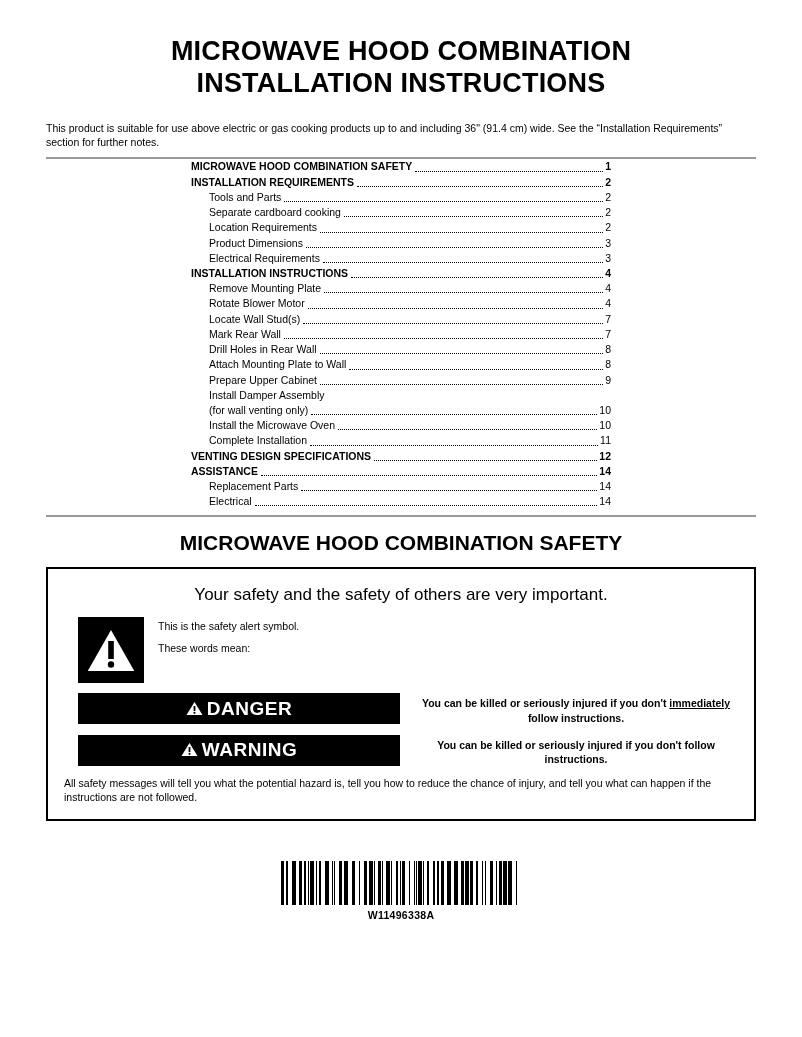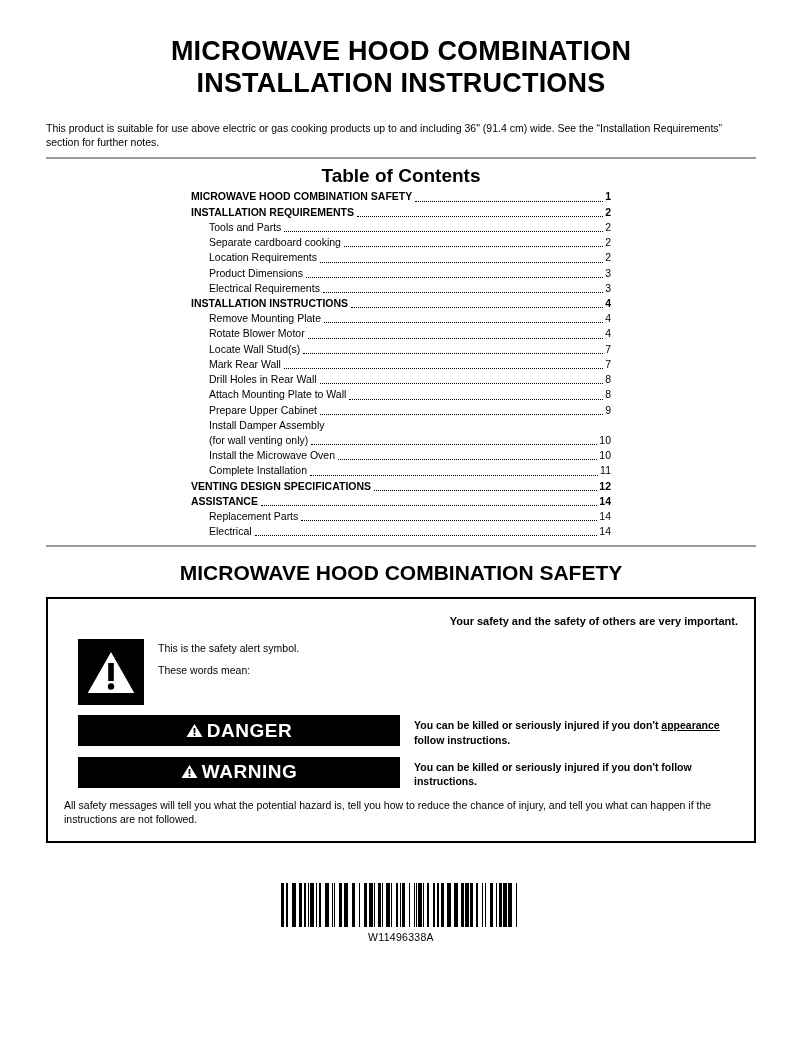--- a/index.html
+++ b/index.html
@@ -100,23 +100,23 @@
     font-size: 21px;
     font-weight: bold;
     margin: 14px 0 12px 0;
   }
   .safety-box {
     border: 2px solid #000;
     padding: 14px 16px 14px 16px;
     margin: 0 0 0 0;
   }
   .safety-box h2 {
-    text-align: right;
-    font-size: 11px;
-    font-weight: bold;
+    text-align: center;
+    font-size: 17px;
+    font-weight: normal;
     margin: 2px 0 12px 0;
   }
   .safety-intro {
     font-size: 10.5px;
     line-height: 1.35;
     margin: 0 0 10px 0;
   }
   .alert-block {
     display: flex;
     align-items: flex-start;
@@ -139,20 +139,21 @@
     line-height: 1.5;
     padding-top: 2px;
   }
   .alert-text p { margin: 0 0 6px 0; }
 
   .signal-row {
     display: flex;
     align-items: flex-start;
     margin-bottom: 10px;
     padding-left: 14px;
+    text-align: center;
   }
   .signal-banner {
     background: #000;
     color: #fff;
     width: 322px;
     height: 31px;
     display: flex;
     align-items: center;
     justify-content: center;
     flex: 0 0 auto;
@@ -192,42 +193,41 @@
     white-space: nowrap;
   }
   .barcode i {
     display: inline-block;
     height: 44px;
     background: #000;
     vertical-align: top;
   }
   .barcode-label {
     font-size: 10.5px;
-    font-weight: normal;
+    font-weight: bold;
     letter-spacing: 0.3px;
     margin-top: 4px;
   }
 </style>
 </head>
 <body>
 
 <div class="page">
 
   <div class="doc-title">
     <span>MICROWAVE HOOD COMBINATION</span>
     <span class="line2">INSTALLATION INSTRUCTIONS</span>
   </div>
 
   <div class="intro">
     <p>This product is suitable for use above electric or gas cooking products up to and including 36" (91.4 cm) wide. See the “Installation Requirements” section for further notes.</p>
   </div>
 
   <hr class="rule">
 
-  <div class="toc-title">Table of Contents</div>
   <div class="toc" id="toc-list">
       <div class="toc-row level-1">
         <span class="toc-label">MICROWAVE HOOD COMBINATION SAFETY</span>
         <span class="toc-dots"></span>
         <span class="toc-page">1</span>
       </div>
       <div class="toc-row level-1">
         <span class="toc-label">INSTALLATION REQUIREMENTS</span>
         <span class="toc-dots"></span>
         <span class="toc-page">2</span>
@@ -363,21 +363,21 @@
         <span class="tri">
           <svg width="17" height="15" viewBox="0 0 17 15">
             <polygon points="8.5,1 16.5,14 0.5,14" fill="#ffffff"></polygon>
             <rect x="7.6" y="5" width="1.8" height="5" fill="#000000"></rect>
             <circle cx="8.5" cy="11.8" r="1.1" fill="#000000"></circle>
           </svg>
         </span>
         <span>DANGER</span>
       </div>
       <div class="signal-desc">
-        <span>You can be killed or seriously injured if you don't </span><span class="u">appearance</span><span> follow instructions.</span>
+        <span>You can be killed or seriously injured if you don't </span><span class="u">immediately</span><span> follow instructions.</span>
       </div>
     </div>
 
     <div class="signal-row">
       <div class="signal-banner">
         <span class="tri">
           <svg width="17" height="15" viewBox="0 0 17 15">
             <polygon points="8.5,1 16.5,14 0.5,14" fill="#ffffff"></polygon>
             <rect x="7.6" y="5" width="1.8" height="5" fill="#000000"></rect>
             <circle cx="8.5" cy="11.8" r="1.1" fill="#000000"></circle>

